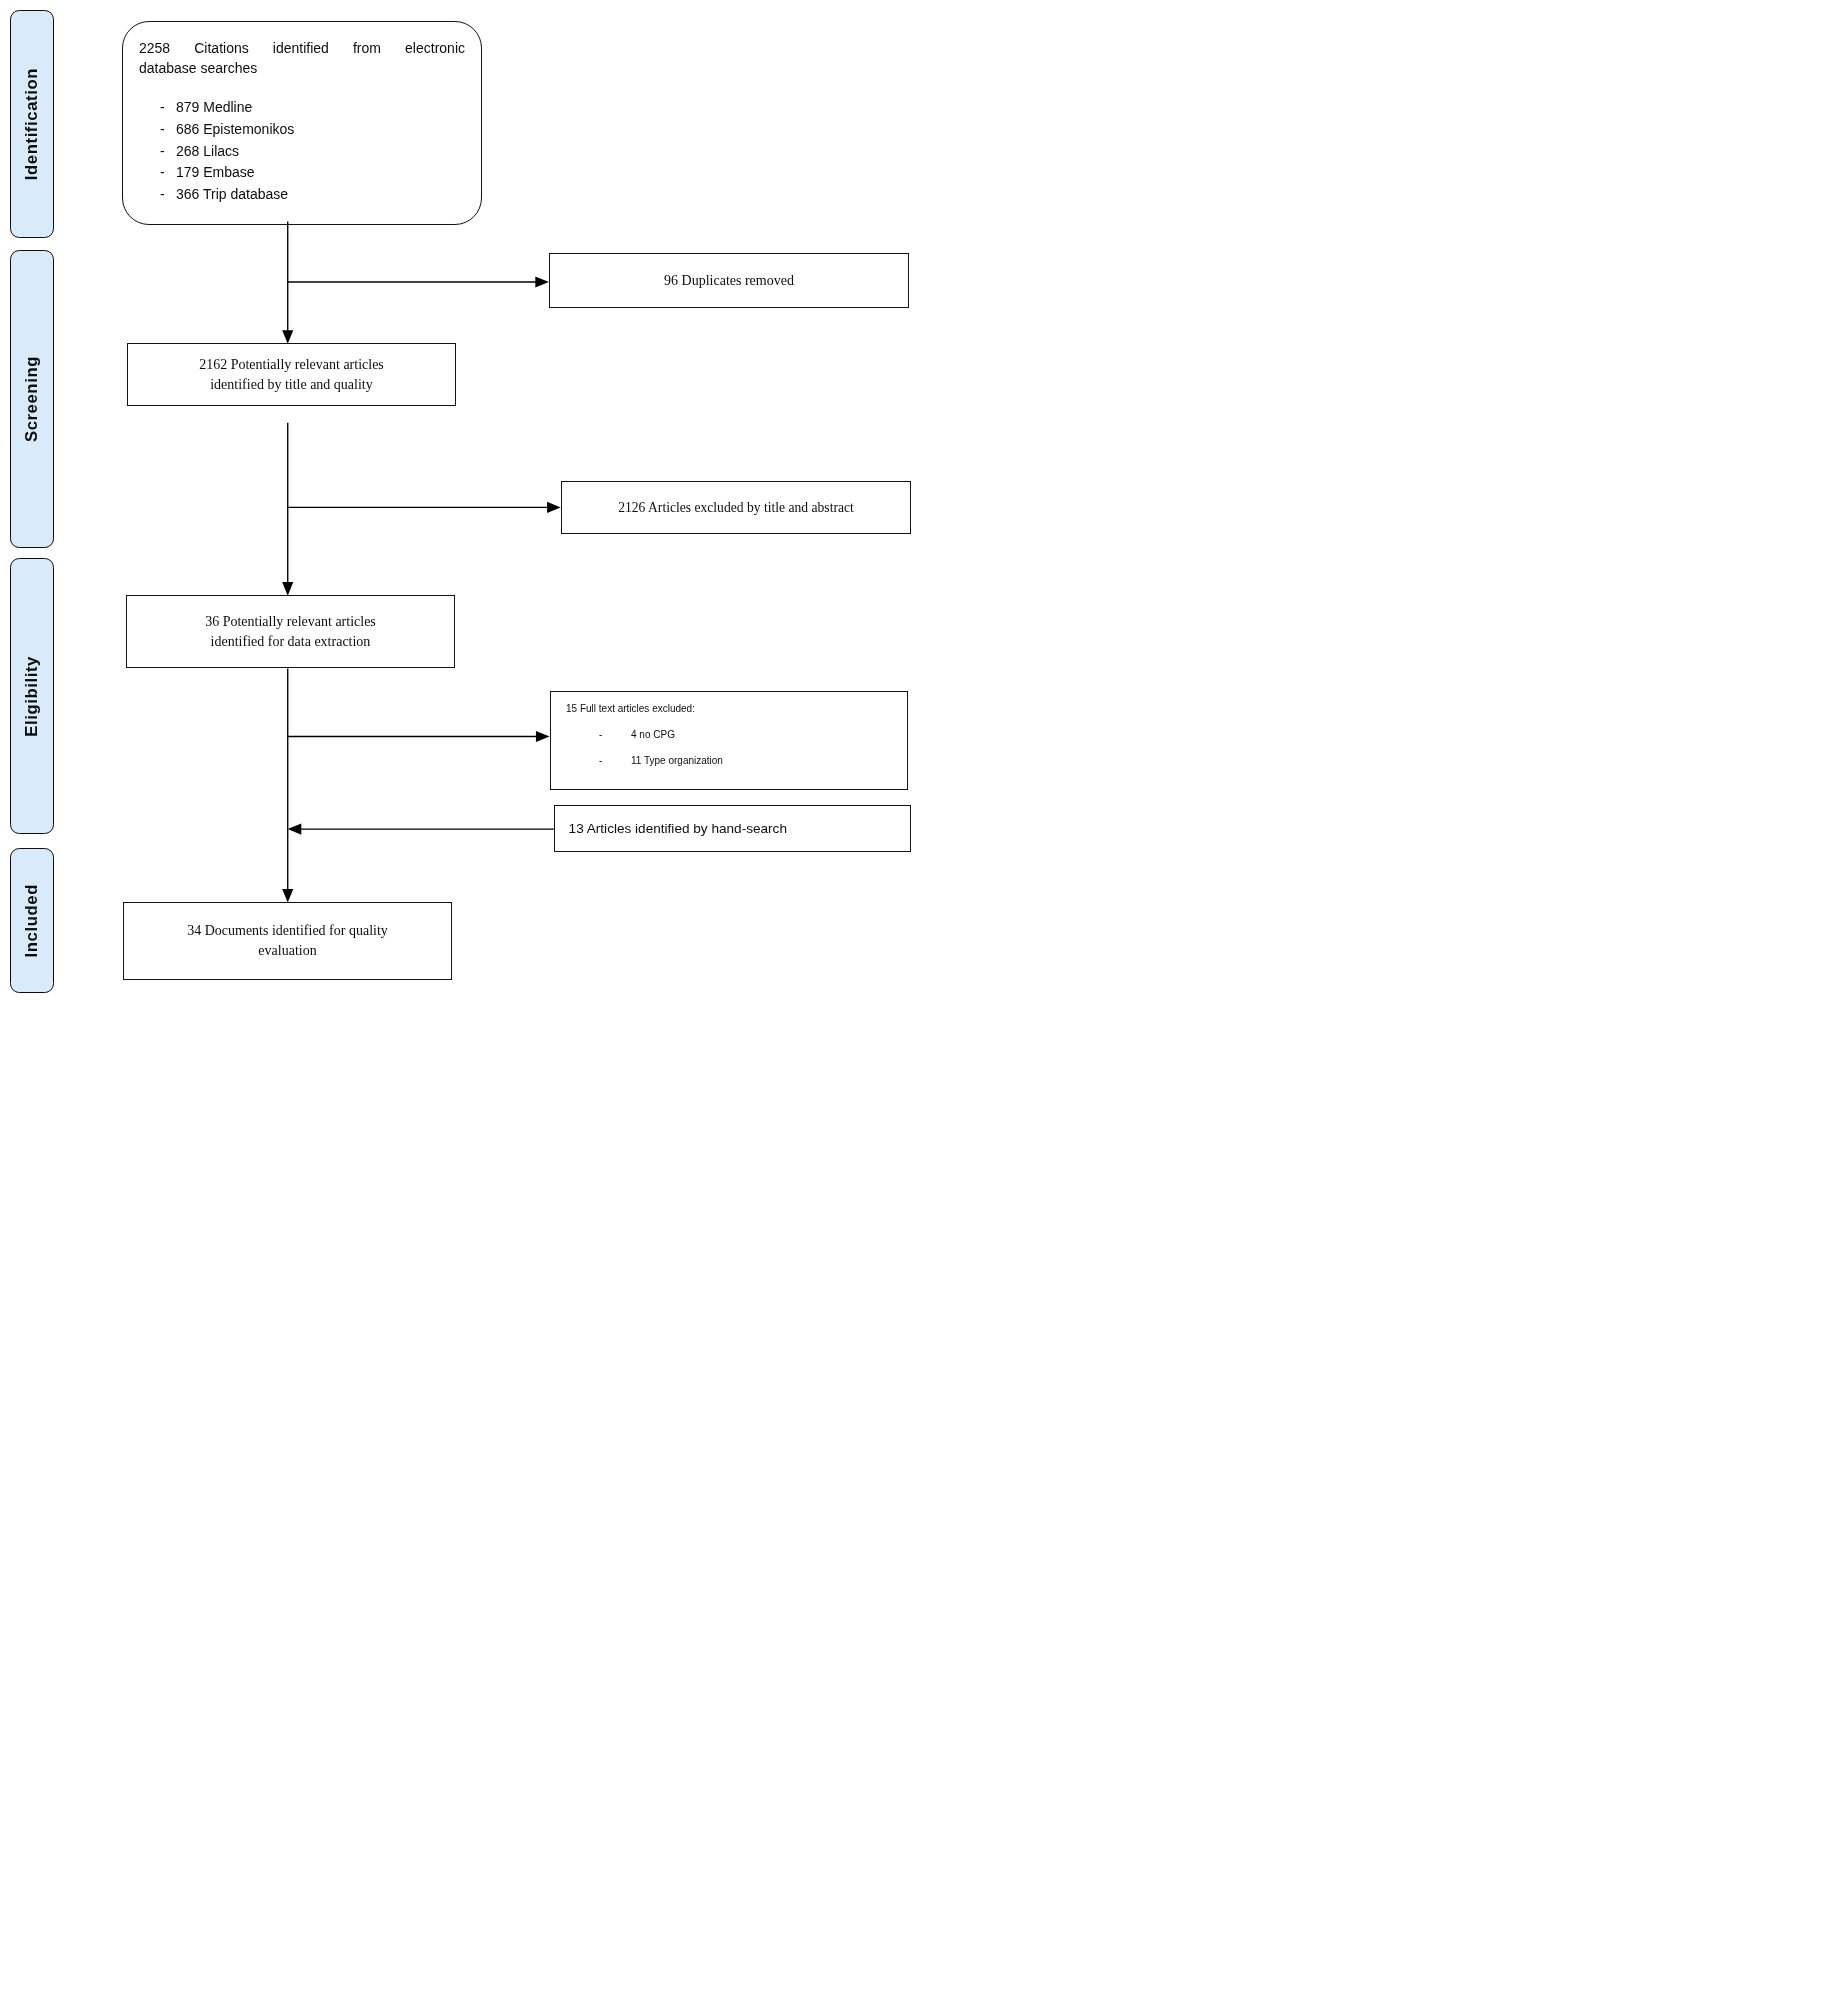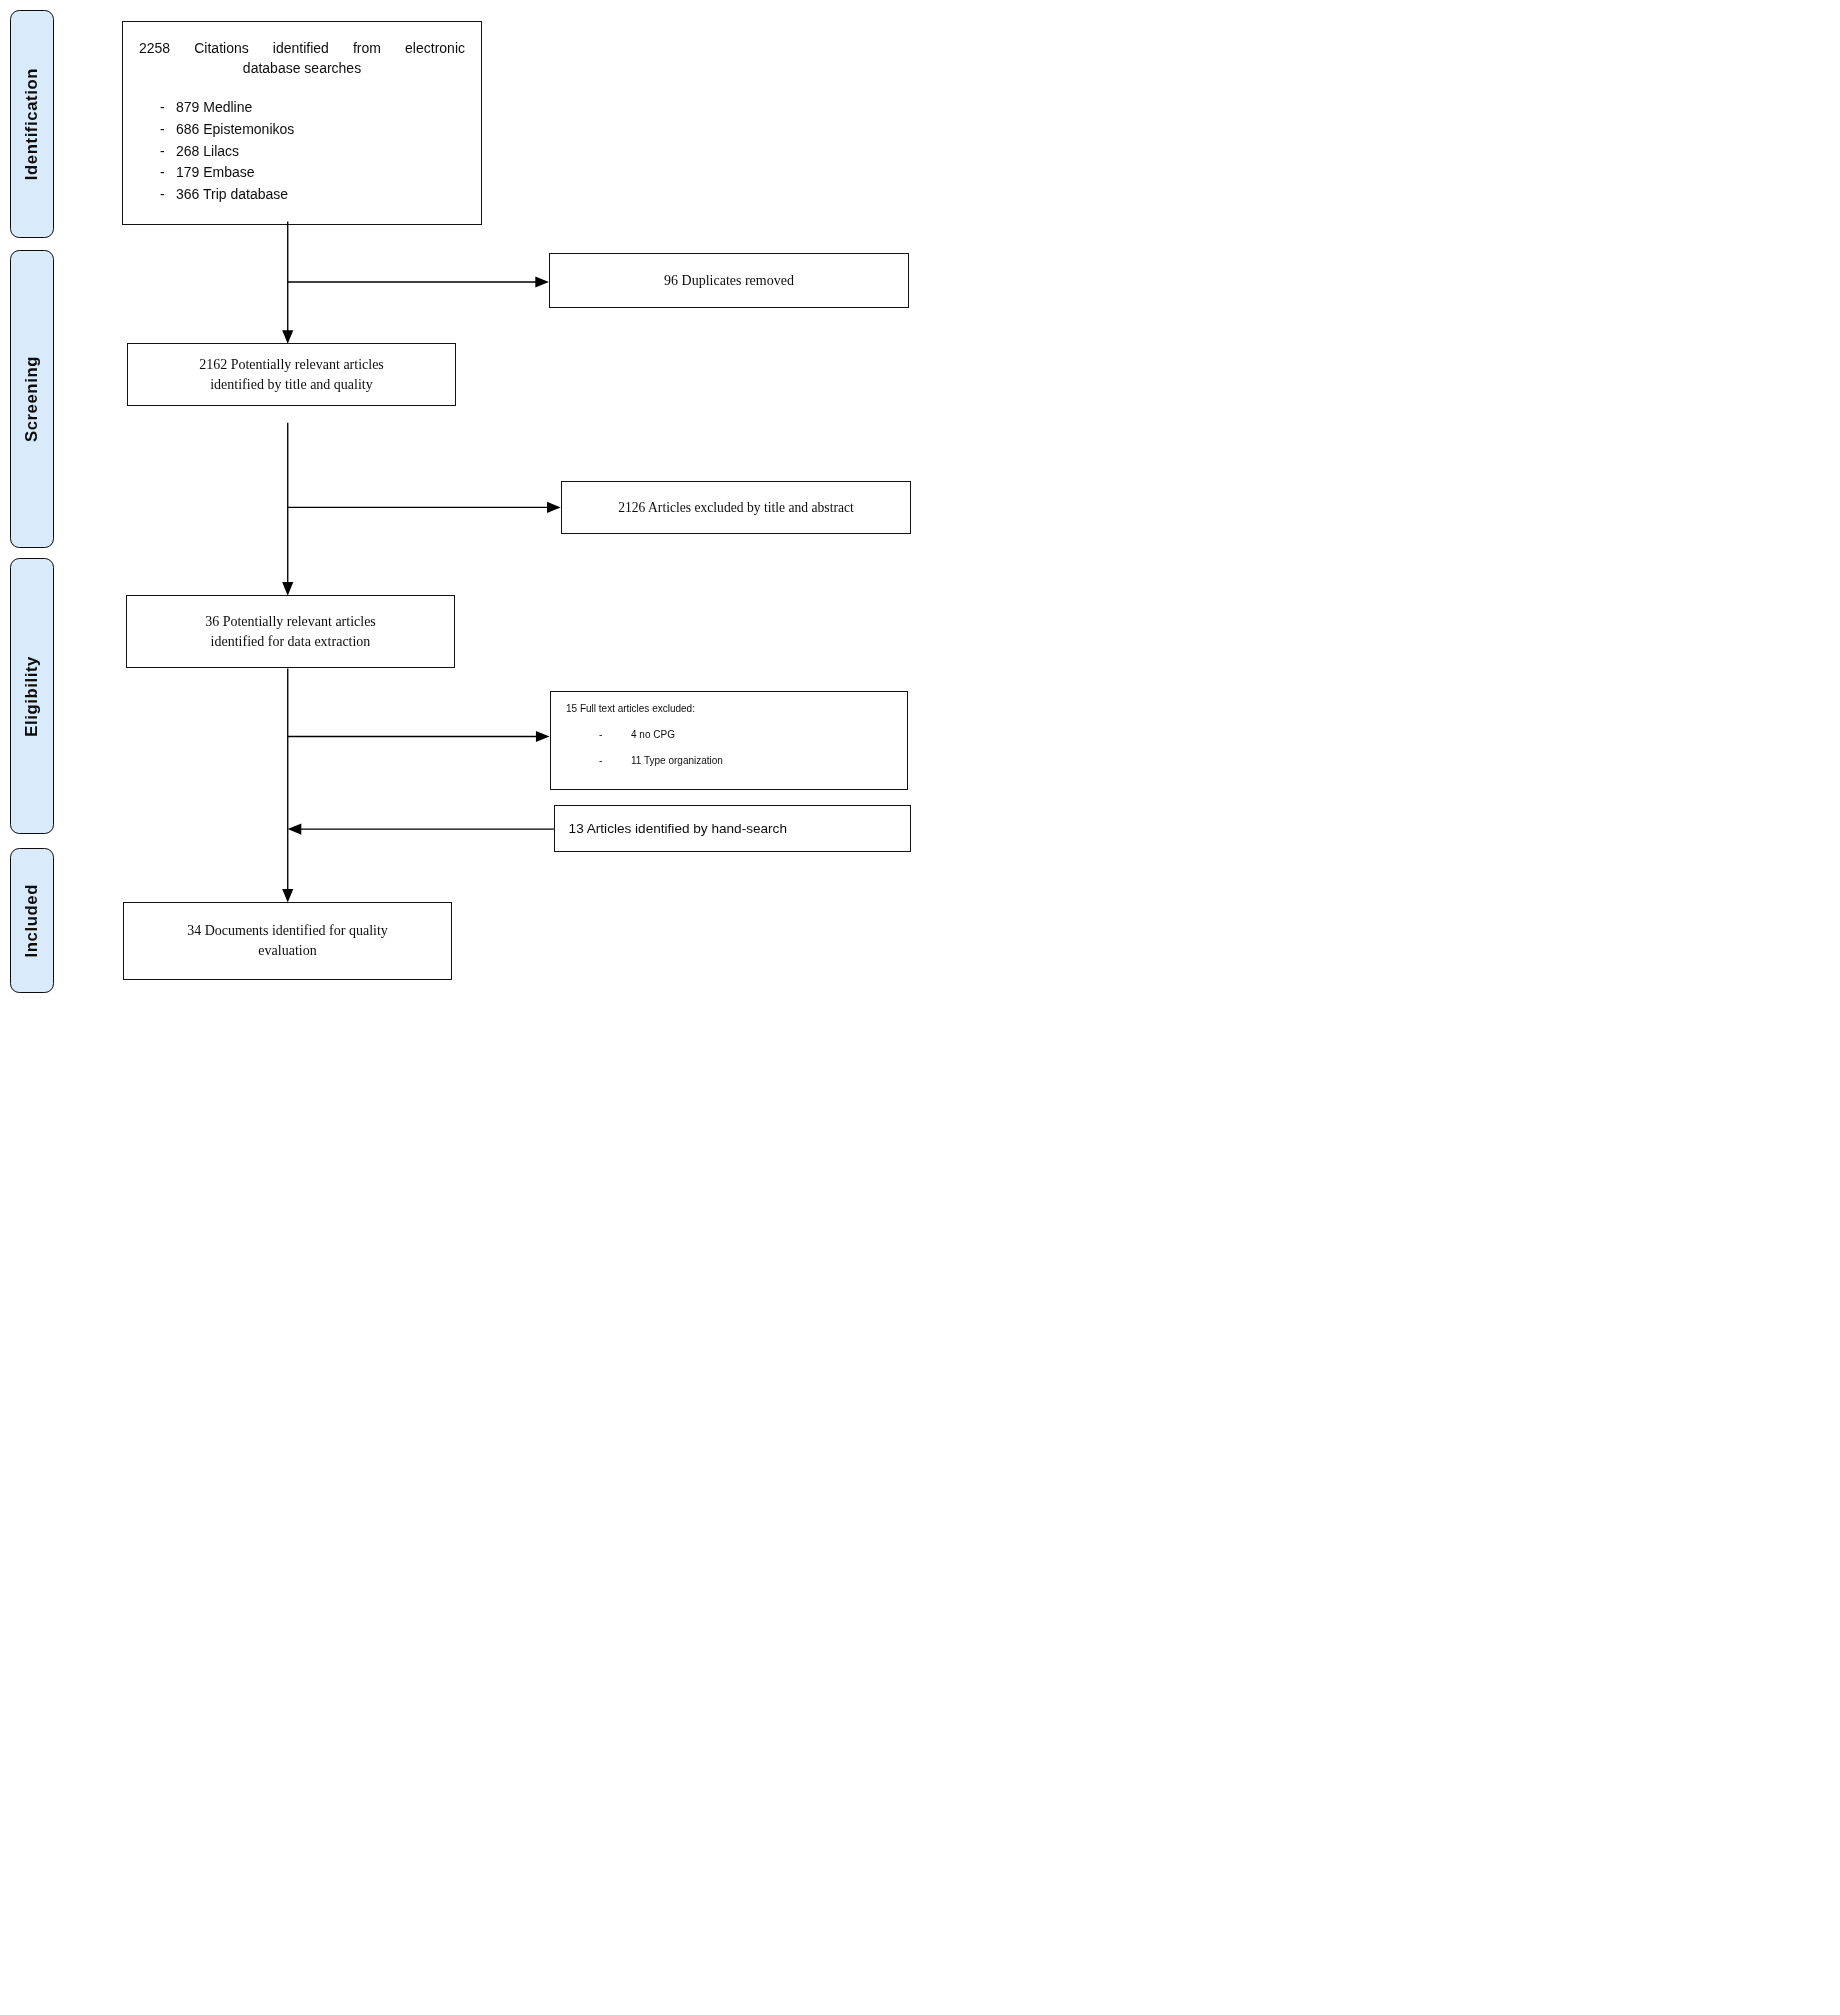--- a/index.html
+++ b/index.html
@@ -53,21 +53,21 @@
   }
   .fbox.vcentered-left {
     display: flex;
     align-items: center;
     text-align: left;
   }
 
   
   .box-citations { padding: 17.3px 16px 0 16px; }
   .jline { display: block; text-align: justify; text-align-last: justify; }
-  .lline { display: block; text-align: center; }
+  .lline { display: block; text-align: left; }
   .db-list { margin-top: 18.5px; }
   .dash-row { display: flex; margin-left: 21px; height: 21.6px; align-items: center; }
   .dash-row .dash { width: 16px; flex: none; }
 
   
   .box-fulltext { padding: 10px 6.2px 0 15px; font-size: 10px; }
   .ft-list { margin-top: 8.6px; }
   .ft-row { display: flex; margin-left: 33px; height: 21px; align-items: center; margin-bottom: 5px; }
   .ft-row .dash { width: 32px; flex: none; }
 
@@ -95,21 +95,21 @@
   <div class="stage" style="top: 250px; height: 298px; background-color: rgb(217, 234, 251);">
     <span class="vlabel">Screening</span>
   </div>
   <div class="stage" style="top: 558px; height: 276px; background-color: rgb(217, 234, 251);">
     <span class="vlabel">Eligibility</span>
   </div>
   <div class="stage" style="top: 848px; height: 145px; background-color: rgb(217, 234, 251);">
     <span class="vlabel">Included</span>
   </div>
 
-  <div class="fbox box-citations" style="left:122px;top:21px;width:360px;height:204px;">
+  <div class="fbox box-citations" style="left:122px;top:21px;width:360px;height:204px;border-radius:27px;">
     <div>
       <span class="jline">2258 Citations identified from electronic</span>
       <span class="lline">database searches</span>
     </div>
     <div class="db-list">
       <div class="dash-row">
         <span class="dash">-</span>
         <span>879 Medline</span>
       </div>
       <div class="dash-row">

